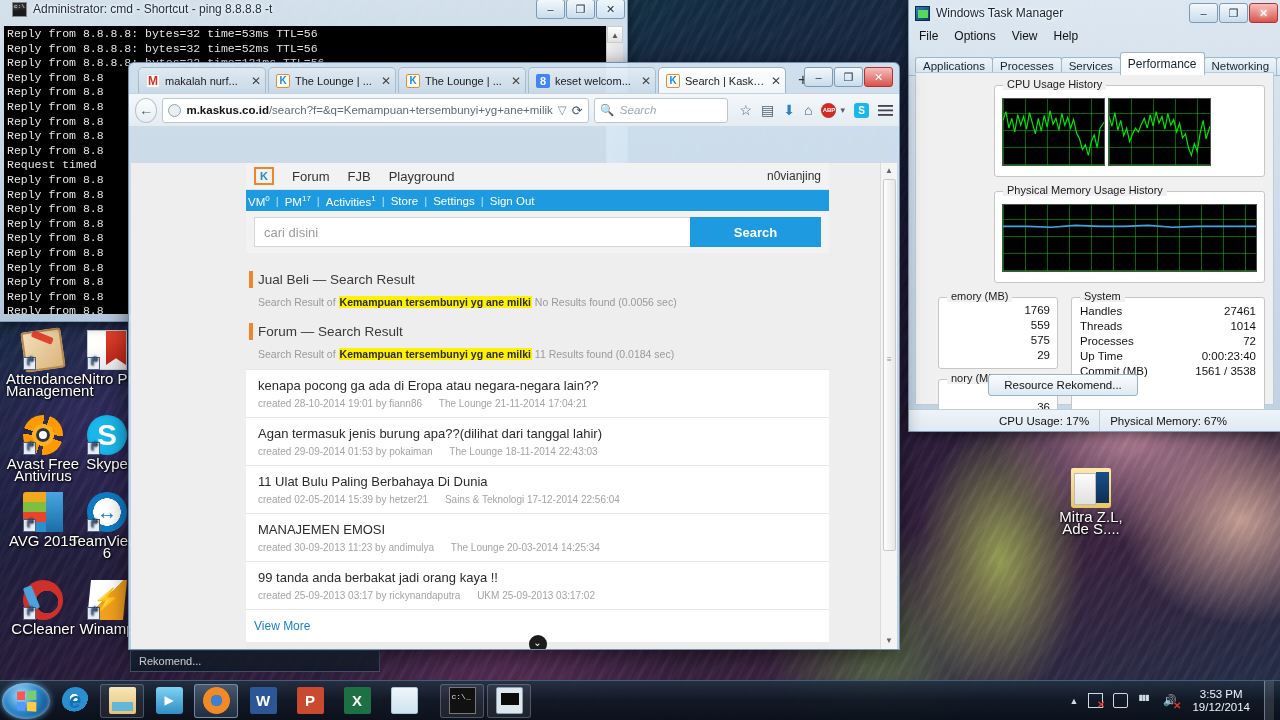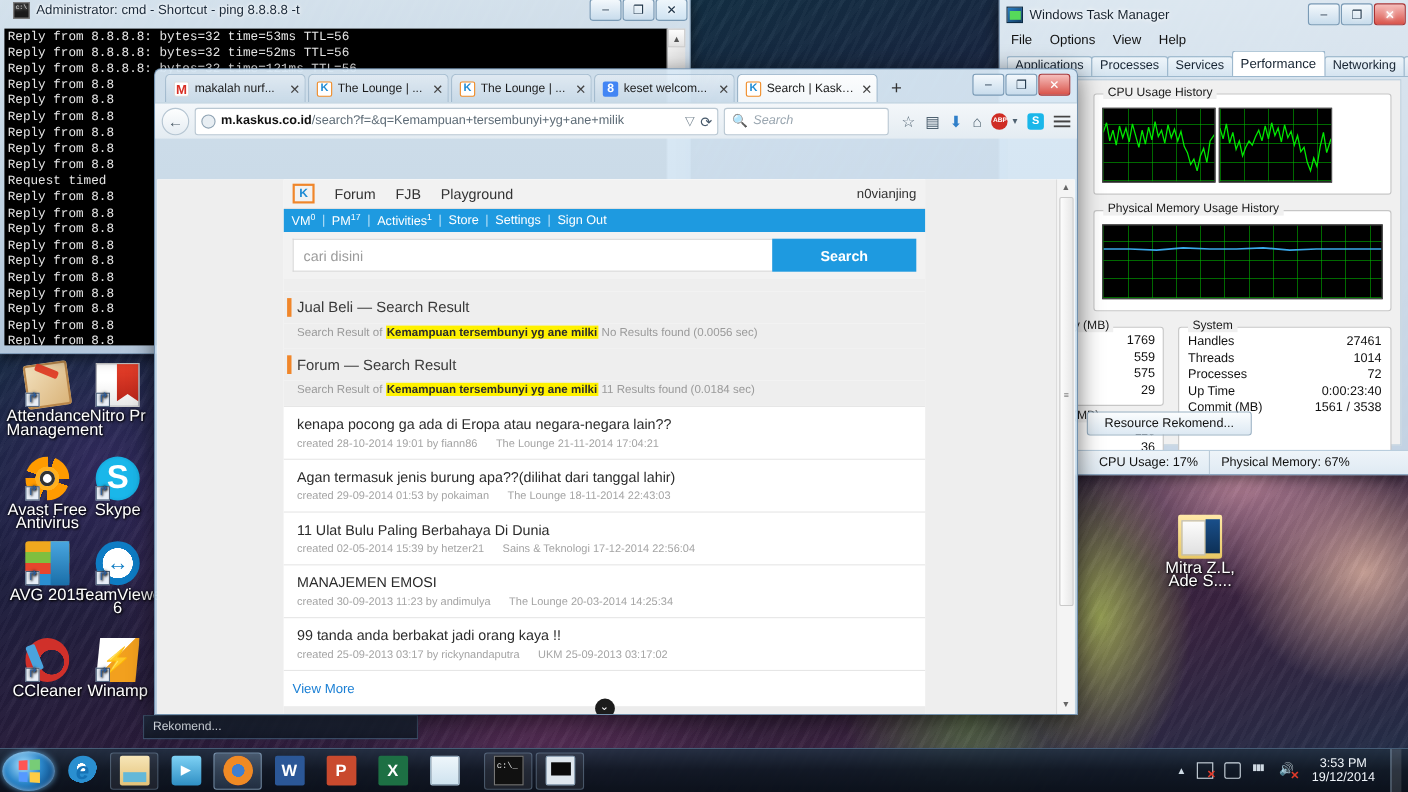--- a/index.html
+++ b/index.html
@@ -143,21 +143,21 @@
     border:1px solid rgba(120,150,180,.9); border-top:none; border-right:none;
     box-shadow: -2px 3px 12px rgba(0,0,0,.45);
   }
   #tm-title { height:26px; display:flex; align-items:center; padding-left:6px; font-size:12px;
     color:#16232f; text-shadow:0 0 3px #fff,0 0 6px #fff;}
   .tm-ico { width:15px;height:15px;margin-right:6px;flex:0 0 auto;
     background: linear-gradient(135deg,#2a7fc4,#123c62); border:1px solid #0c2b45; position:relative;}
   .tm-ico::after{content:"";position:absolute;left:2px;top:3px;width:10px;height:8px;background:#56d95a;}
   #tm-menu { height:19px; display:flex; gap:16px; padding:0 10px; align-items:center;
     font-size:12px; color:#111; }
-  #tm-tabs { display:flex; align-items:flex-end; height:22px; padding-left:6px; margin-top:3px;
+  #tm-tabs { display:flex; align-items:flex-end; height:22px; padding-left:6px; margin-top:9px;
     border-bottom:1px solid #9db8cd; }
   .tm-tab { font-size:11.5px; padding:2px 7px 3px; border:1px solid #9db8cd; border-bottom:none;
     background: linear-gradient(180deg,#eef5fa,#d5e4f0); margin-right:-1px; border-radius:3px 3px 0 0;
     color:#162331; }
   .tm-tab.active { background:#fff; position:relative; z-index:2; padding-top:4px; padding-bottom:4px;
     font-size:12px; }
   #tm-panel { position:absolute; left:6px; top:72px; right:6px; bottom:26px; background:#f0f0f0;
     border:1px solid #b9cddd; }
   .gbox { position:absolute; border:1px solid #c6c6c6; border-radius:3px; background:#fff; }
   .glegend { position:absolute; top:-8px; left:8px; background:#f0f0f0; padding:0 4px; font-size:11px; color:#1a1a1a;}
@@ -173,21 +173,21 @@
     border-top:1px solid #b9cddd; display:flex; align-items:center; font-size:11.5px; color:#111;
     background:linear-gradient(180deg,#eef4f9,#dfeaf3);}
   #tm-status div { padding:0 10px; border-right:1px solid #bcccd9; height:100%; display:flex; align-items:center;}
   #tm-status div:first-child { margin-left:80px; }
   .resbtn { position:absolute; left:72px; bottom:8px; width:150px; height:22px;
     background: linear-gradient(180deg,#fbfdfe,#dde9f3); border:1px solid #9ab1c4; border-radius:3px;
     font-size:11.5px; display:flex; align-items:center; justify-content:center; color:#111;}
 
   
   #firefox {
-    position:absolute; left:140px; top:62px; width:840px; height:588px;
+    position:absolute; left:128px; top:62px; width:772px; height:588px;
     background: linear-gradient(180deg, rgba(215,231,244,.96), rgba(196,217,234,.94));
     border:1px solid rgba(110,140,170,.95);
     border-radius:6px 6px 0 0;
     box-shadow: 0 5px 22px rgba(0,0,0,.55);
   }
   #ff-tabstrip { position:relative; height:30px; padding-left:9px; display:flex; align-items:flex-end; }
   .ff-tab {
     height:26px; width:128px; display:flex; align-items:center; padding:0 4px 0 7px;
     font-size:11px; color:#1b1b1b; border-radius:5px 5px 0 0;
     background: linear-gradient(180deg, rgba(255,255,255,.35), rgba(190,210,228,.35));
@@ -239,21 +239,21 @@
     background:linear-gradient(90deg,#fdfdfd,#e7e7e7); border:1px solid #c9c9c9; border-radius:2px;}
   #sb-thumb::after{content:"≡";position:absolute;left:3px;top:175px;font-size:8px;color:#888;}
 
   
   .k-topnav { height:27px; background:#f2f2f2; display:flex; align-items:center; padding:0 8px;
     border-bottom:1px solid #e0e0e0; gap:18px; font-size:13px; color:#333;}
   .k-logo { width:20px;height:18px;border:2px solid #f0862a; display:flex;align-items:center;justify-content:center;
     font-size:11px; color:#1e8bd4; font-weight:bold; flex:0 0 auto;}
   .k-user { margin-left:auto; font-size:12px; color:#333;}
   .k-subnav { height:21px; background:#1e9ae0; color:#fff; display:flex; align-items:center;
-    padding:0 7px; font-size:11.5px; gap:0;}
+    padding:0 2px; font-size:11.5px; gap:0;}
   .k-subnav a { color:#fff; text-decoration:none; }
   .k-sep { padding:0 6px; color:#b6e0f7;}
   .k-sup { font-size:8px; vertical-align:super;}
   .k-searchrow { height:42px; background:#f2f2f2; display:flex; align-items:center; padding:6px 8px; gap:0;}
   .k-searchinput { flex:1 1 auto; height:30px; background:#fff; border:1px solid #d6d6d6; border-right:none;
     display:flex;align-items:center; padding:11px 9px; font-size:13px; color:#9b9b9b;}
   .k-searchbtn { width:131px; height:30px; background:#1e9ae0; color:#fff; font-size:13px; font-weight:bold;
     display:flex;align-items:center;justify-content:center;}
   .k-spacer { height:12px; background:#eeeeee;}
   .k-sechead { background:#eeeeee; padding:7px 10px 7px 12px; font-size:13.5px; color:#3a3a3a; position:relative;}

